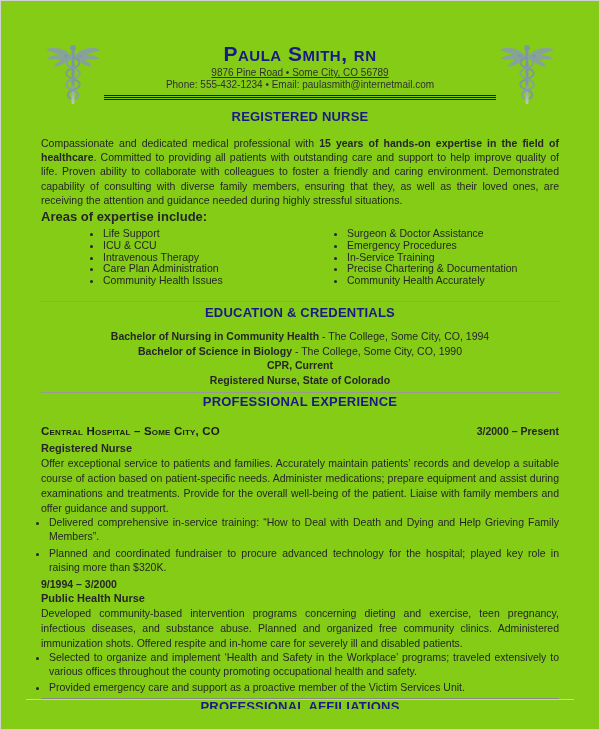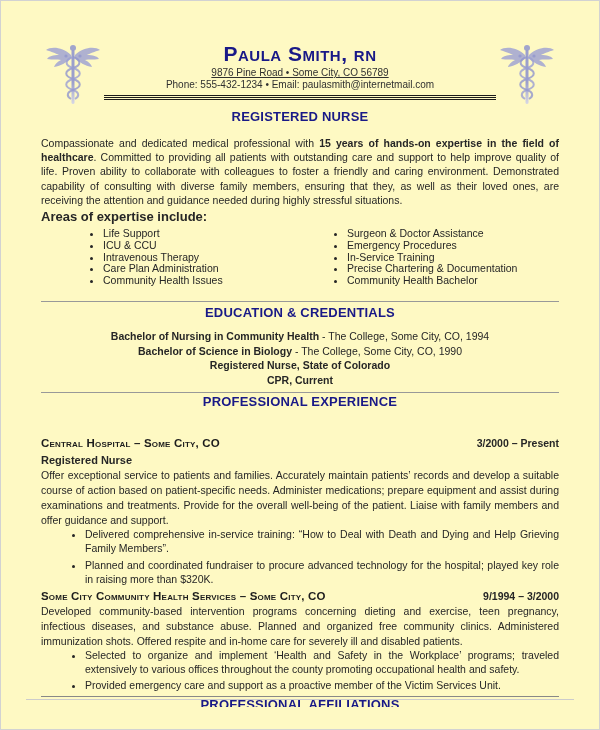--- a/index.html
+++ b/index.html
@@ -1,18 +1,18 @@
 <!DOCTYPE html>
 <html><head>
 <meta charset="utf-8">
 <style>
   html,body{margin:0;padding:0;background:#fff;}
   .page{
     position:relative; width:600px; height:730px; box-sizing:border-box;
-    background:#fef9c3; border:1px solid #d2d2d2; overflow:hidden;
+    background:#84cc16; border:1px solid #d2d2d2; overflow:hidden;
     font-family:"Liberation Sans","DejaVu Sans",sans-serif;
     color:#262626; font-size:10.5px;
   }
   
   .hdr{position:relative; margin-top:42px;}
   .caduceus{position:absolute; top:0; width:56px; height:64px; opacity:.85;}
   .caduceus.left{left:44px;}
   .caduceus.right{right:44px; transform:scaleX(-1);}
   .name{
     text-align:center; font-variant:small-caps; font-weight:bold;
@@ -41,28 +41,28 @@
   
   .summary{margin:12px 40px 0; text-align:justify; line-height:14.2px;}
   .exp-head{margin:4px 40px 0; font-weight:bold; font-size:13px; line-height:12px;}
   .exp-cols{display:flex; margin:5px 0 0 84px;}
   .exp-cols ul{list-style:disc; margin:0; padding-left:18px;}
   .exp-cols ul.colL{width:206px; margin-right:20px;}
   .exp-cols li{line-height:11.8px; font-size:10.5px;}
   
   .edu{margin-top:9px; text-align:center; line-height:14.5px;}
   
-  .job-hdr{display:flex; justify-content:space-between; align-items:flex-end; margin:28px 40px 0; line-height:13px;}
+  .job-hdr{display:flex; justify-content:space-between; align-items:flex-end; margin:16px 40px 0; line-height:13px;}
   .job-hdr.j2{margin-top:3px;}
   .company{font-variant:small-caps; font-weight:bold; font-size:11.5px; letter-spacing:.2px; color:#1c1c1c;}
   .dates{font-weight:bold; font-size:10.5px; white-space:nowrap;}
   .job-title{margin:4px 40px 0; font-weight:bold; font-size:11px; line-height:13px;}
   .job-title.j2{margin-top:1px;}
   .job-desc{margin:1px 40px 0; text-align:justify; line-height:15px;}
-  ul.ach{list-style:disc; margin:0 40px 0 0; padding-left:84px;}
+  ul.ach{list-style:disc; margin:0 40px 0 0; padding-left:48px;}
   ul.ach li{line-height:13.9px; text-align:justify; margin-bottom:3px;}
   ul.ach li:last-child{margin-bottom:0;}
   .rule.r3{margin-top:3px; border-top-color:#888;}
   .clip-wrap{height:9px; overflow:hidden; margin-top:1px;}
   .page-edge{position:absolute; top:698px; left:25px; right:25px; border-top:1px solid #ccc;}
 </style>
 </head>
 <body>
 
 <div class="page">
@@ -120,52 +120,52 @@
       <li>ICU &amp; CCU</li>
       <li>Intravenous Therapy</li>
       <li>Care Plan Administration</li>
       <li>Community Health Issues</li>
     </ul>
     <ul class="colR">
       <li>Surgeon &amp; Doctor Assistance</li>
       <li>Emergency Procedures</li>
       <li>In-Service Training</li>
       <li>Precise Chartering &amp; Documentation</li>
-      <li>Community Health Bachelor</li>
+      <li>Community Health Accurately</li>
     </ul>
   </div>
 
   <hr class="rule r1">
   <h2 class="sec-h after-rule">EDUCATION &amp; CREDENTIALS</h2>
 
   <div class="edu">
     <div><strong>Bachelor of Nursing in Community Health</strong><span> - The College, Some City, CO, 1994</span></div>
     <div><strong>Bachelor of Science in Biology</strong><span> - The College, Some City, CO, 1990</span></div>
+    <div><strong>CPR, Current</strong></div>
     <div><strong>Registered Nurse, State of Colorado</strong></div>
-    <div><strong>CPR, Current</strong></div>
   </div>
 
   <hr class="rule r2">
   <h2 class="sec-h exp">PROFESSIONAL EXPERIENCE</h2>
 
   <div class="job-hdr">
     <span class="company">Central Hospital – Some City, CO</span>
     <span class="dates">3/2000 – Present</span>
   </div>
   <div class="job-title">Registered Nurse</div>
   <p class="job-desc">Offer exceptional service to patients and families. Accurately maintain patients’ records and develop a suitable course of action based on patient-specific needs. Administer medications; prepare equipment and assist during examinations and treatments. Provide for the overall well-being of the patient. Liaise with family members and offer guidance and support.</p>
   <ul class="ach">
     <li>Delivered comprehensive in-service training: “How to Deal with Death and Dying and Help Grieving Family Members”.</li>
     <li>Planned and coordinated fundraiser to procure advanced technology for the hospital; played key role in raising more than $320K.</li>
   </ul>
 
   <div class="job-hdr j2">
-    <span class="company">Some City Community Health Services – Some City, CO</span>
     <span class="dates">9/1994 – 3/2000</span>
   </div>
+  <div class="job-title j2">Public Health Nurse</div>
   <p class="job-desc">Developed community-based intervention programs concerning dieting and exercise, teen pregnancy, infectious diseases, and substance abuse. Planned and organized free community clinics. Administered immunization shots. Offered respite and in-home care for severely ill and disabled patients.</p>
   <ul class="ach">
     <li>Selected to organize and implement ‘Health and Safety in the Workplace’ programs; traveled extensively to various offices throughout the county promoting occupational health and safety.</li>
     <li>Provided emergency care and support as a proactive member of the Victim Services Unit.</li>
   </ul>
 
   <hr class="rule r3">
   <div class="clip-wrap">
     <h2 class="sec-h">PROFESSIONAL AFFILIATIONS</h2>
   </div>

